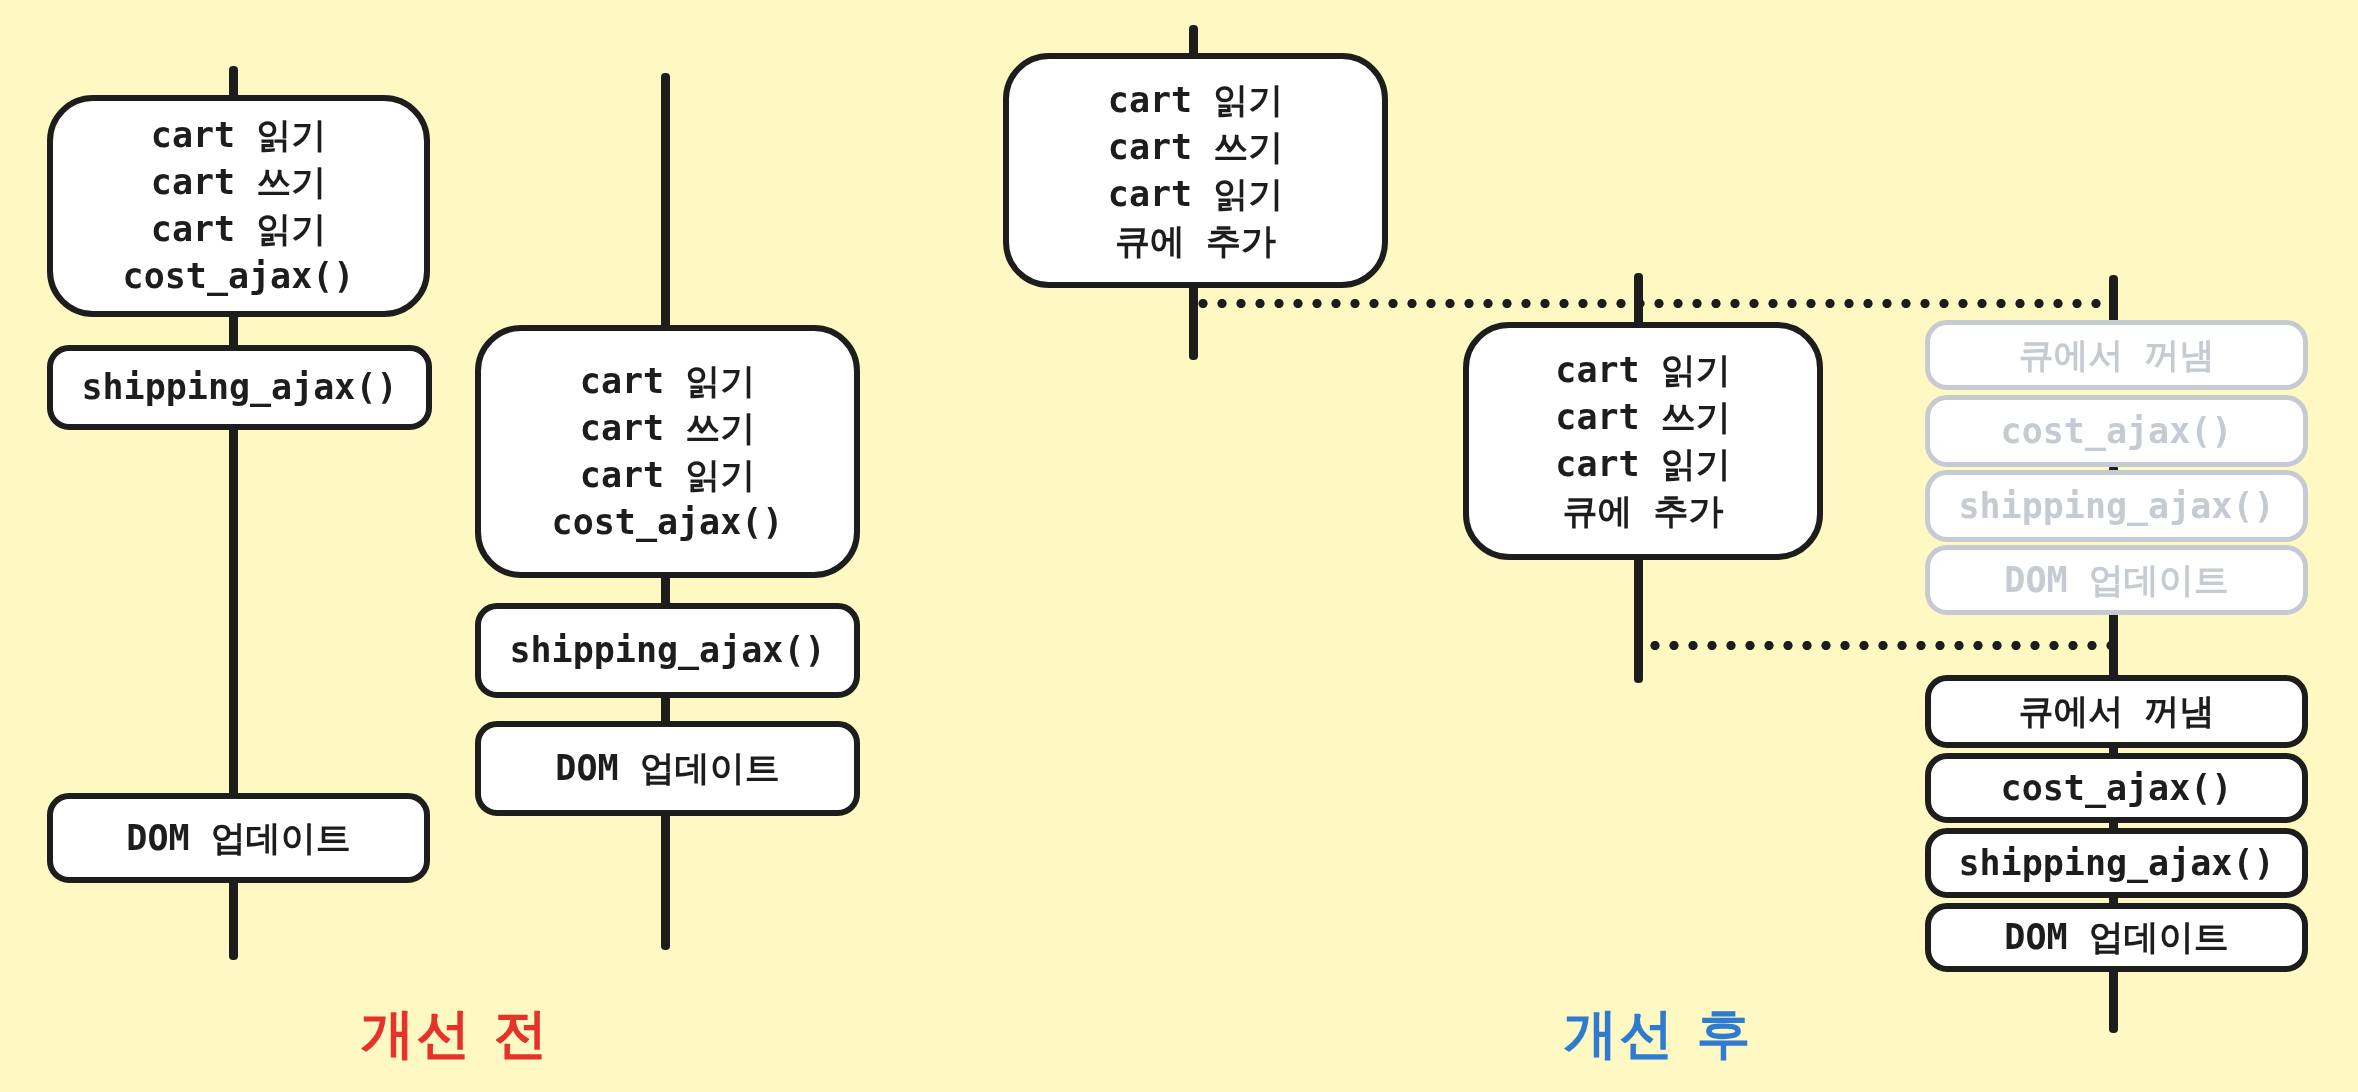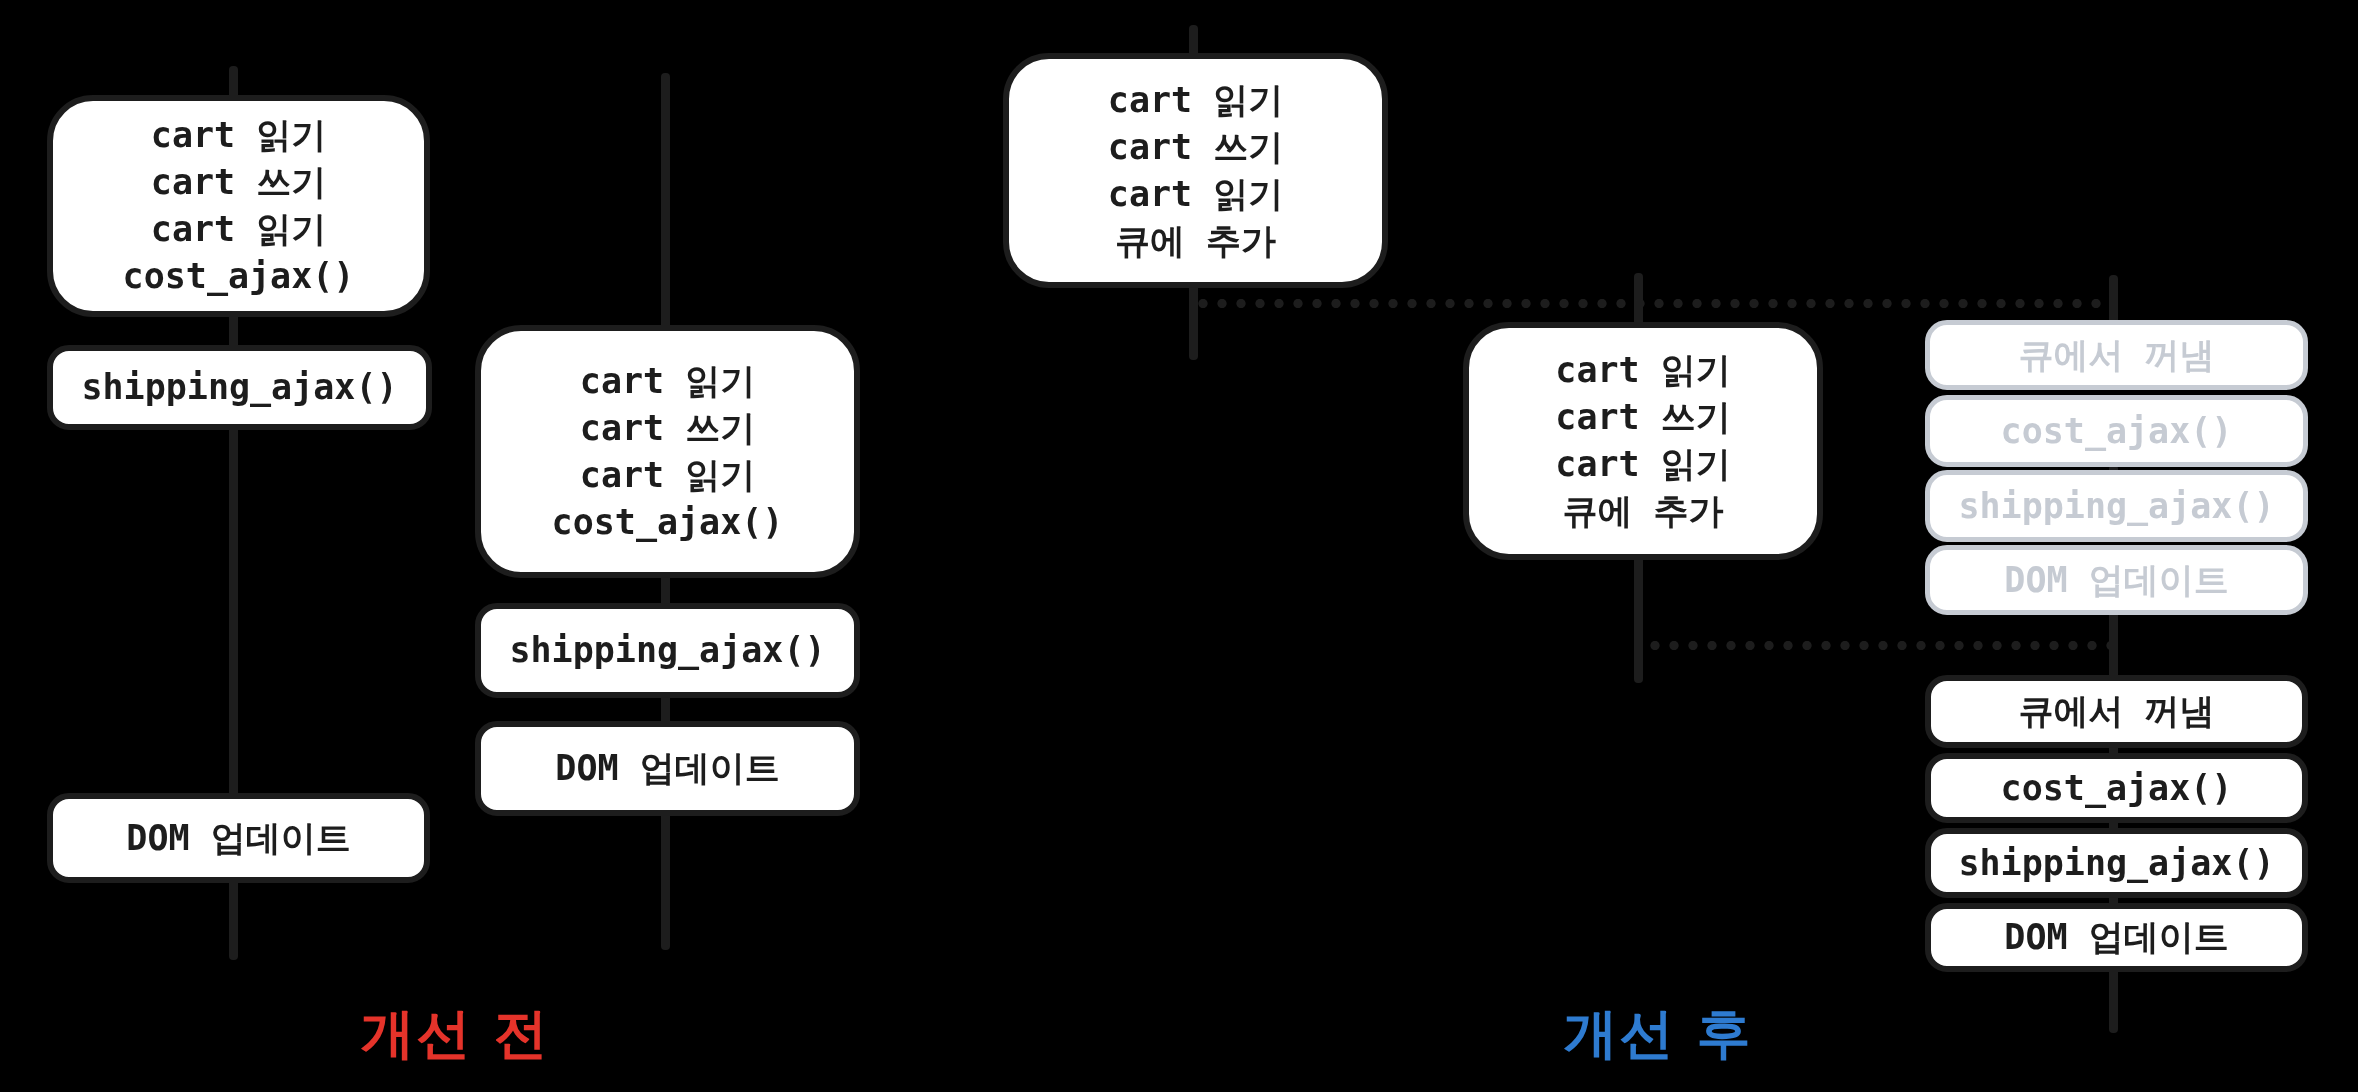--- a/index.html
+++ b/index.html
@@ -1,19 +1,19 @@
 <!DOCTYPE html>
 <html><head>
 <meta charset="utf-8">
 <style>
   html,body{margin:0;padding:0;background:#ffffff;}
   #canvas{
     position:relative;
     width:2358px;height:1092px;
-    background:#000000;
+    background:#fef9c3;
     overflow:hidden;
     font-family:"DejaVu Sans","Liberation Sans",sans-serif;
   }
   
   .vline{
     position:absolute;
     width:9px;
     background:#1d1d1d;
     border-radius:4px;
   }

